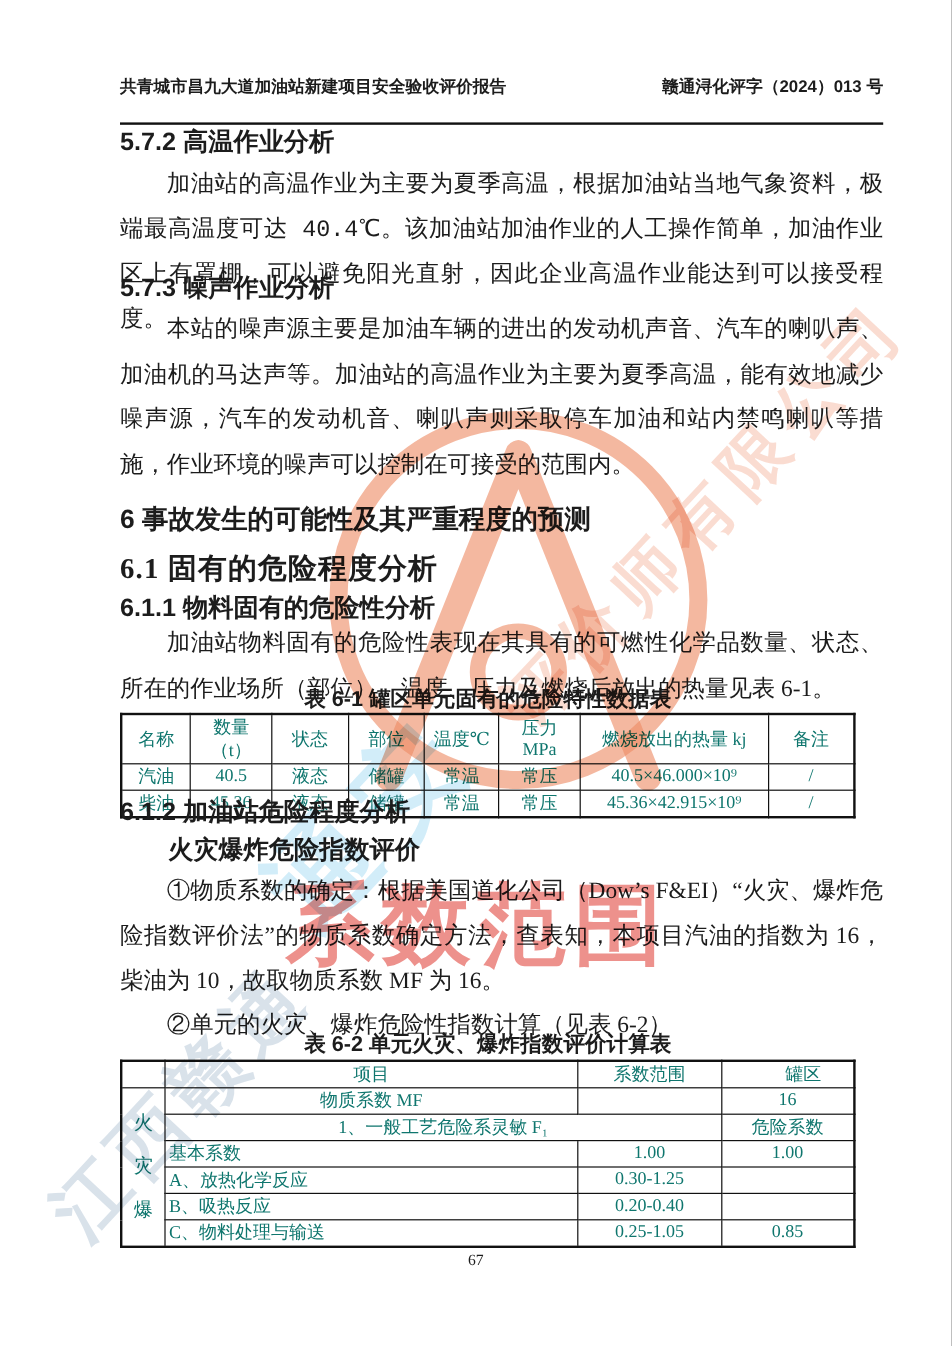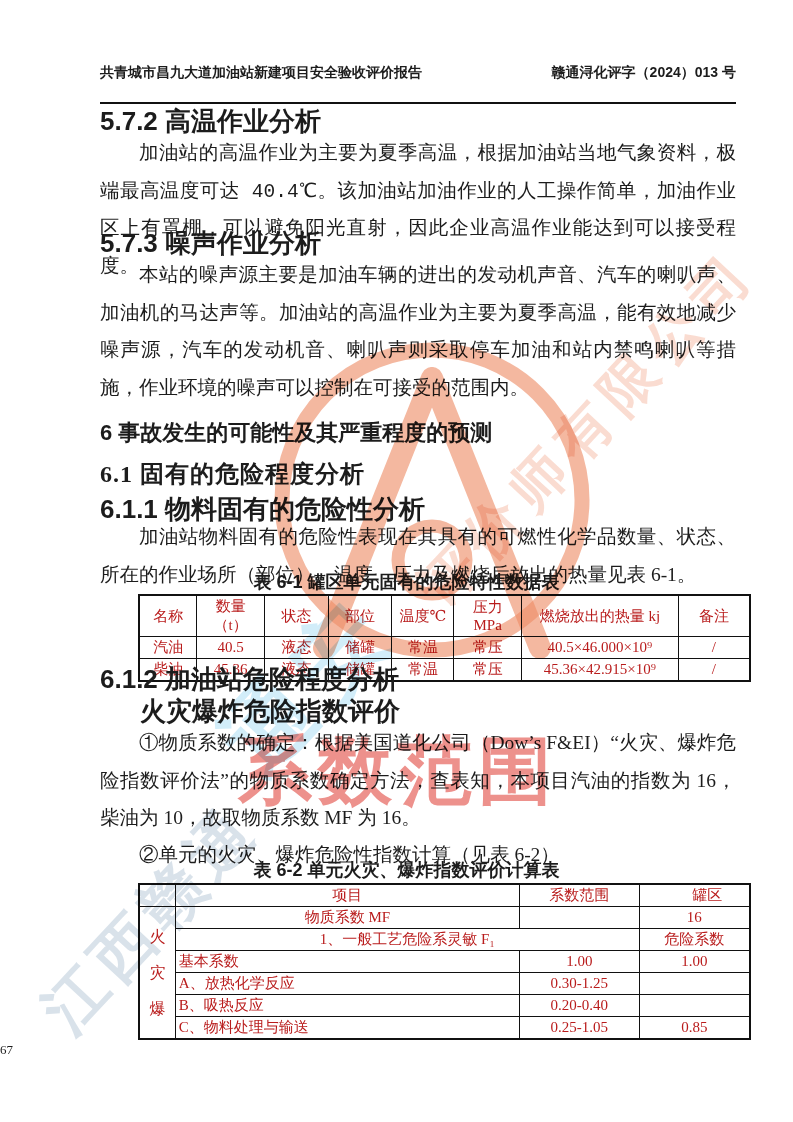--- a/index.html
+++ b/index.html
@@ -16,41 +16,40 @@
   .abs { position: absolute; }
   
   .header {
     position: absolute; left: 100px; top: 64px; width: 636px;
     display: flex; justify-content: space-between; align-items: flex-end;
     border-bottom: 2px solid #111; padding-bottom: 20px;
     font-family: "Liberation Sans", sans-serif;
     font-size: 14px; font-weight: bold;
   }
   
-  .h-sans { font-family: "Liberation Sans", sans-serif; font-weight: bold; font-size: 26px; }
+  .h-sans { font-family: "Liberation Sans", sans-serif; font-weight: bold; font-size: 21px; }
   .h-big  { font-family: "Liberation Sans", sans-serif; font-weight: bold; font-size: 22px; }
   .h-kai  { font-family: "Liberation Serif", serif; font-weight: bold; font-size: 24px; letter-spacing: 1px; }
   
   .para {
     position: absolute; left: 100px; width: 636px;
     font-size: 19.5px; line-height: 37.5px; text-align: justify;
     text-indent: 2em;
   }
   .caption {
     position: absolute; left: 100px; width: 613px;
     text-align: center; font-family: "Liberation Sans", sans-serif;
     font-weight: bold; font-size: 18px;
   }
   
   table.doc {
     position: absolute; left: 100px;
     border-collapse: collapse;
     font-size: 15px; text-align: center;
-    color: #b91c1c;
-    margin-left: 38px;
+    color: #0f766e;
   }
   table.doc td, table.doc th {
     border: 1px solid #111;
     padding: 1px 3px;
     height: 21px;
     font-weight: normal;
     vertical-align: middle;
   }
   table.doc { border: 2px solid #111; }
   td.left { text-align: left; }
@@ -79,21 +78,21 @@
   }
   .wm-cyan {
     left: 240px; top: 700px; font-size: 88px; font-weight: bold;
     color: rgba(125, 203, 238, 0.35);
     transform: rotate(-47deg); transform-origin: left center;
     letter-spacing: 14px; white-space: nowrap; z-index: 5;
   }
   .stamp { left: 0; top: 0; z-index: 5; }
   .pageno {
     position: absolute; left: 0; width: 793px; top: 1042px;
-    text-align: left; font-size: 13px;
+    text-align: center; font-size: 13px;
   }
 </style>
 </head>
 <body>
 
 <div class="page">
 
   <div class="header">
     <span>共青城市昌九大道加油站新建项目安全验收评价报告</span>
     <span>赣通浔化评字（2024）013 号</span>

